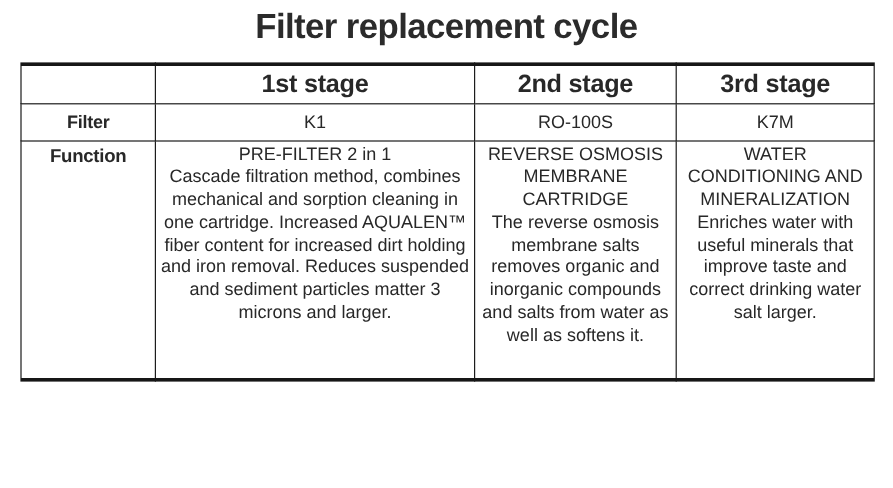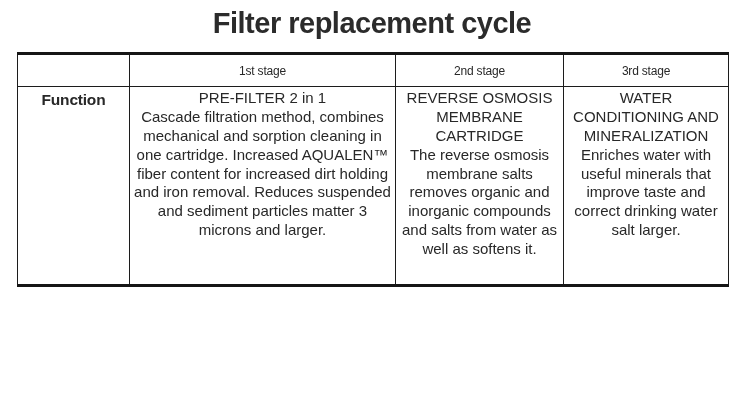--- a/index.html
+++ b/index.html
@@ -44,22 +44,22 @@
     border: 1px solid #1c1c1c;
     text-align: center;
     color: #282828;
     overflow: hidden;
   }
   .row-header { height: 33px; }
   .row-filter { height: 31px; }
   .row-function { height: 199px; }
   .row-service { height: 76px; }
   .row-header th {
-    font-size: 12px;
-    font-weight: 400;
+    font-size: 21px;
+    font-weight: 700;
     vertical-align: middle;
     letter-spacing: -0.2px;
   }
   .row-filter th, .row-filter td {
     vertical-align: middle;
     font-size: 15px;
   }
   .rowlabel {
     font-weight: 700;
     font-size: 15.5px;
@@ -100,20 +100,26 @@
     </colgroup>
     <thead>
       <tr class="row-header">
         <th></th>
         <th>1st stage</th>
         <th>2nd stage</th>
         <th>3rd stage</th>
       </tr>
     </thead>
     <tbody>
+      <tr class="row-filter">
+        <th class="rowlabel">Filter</th>
+        <td>K1</td>
+        <td>RO-100S</td>
+        <td>K7M</td>
+      </tr>
 
       <tr class="row-function">
         <th class="rowlabel">Function</th>
         <td class="func">
           <div>PRE-FILTER 2 in 1</div>
           <div>Cascade filtration method, combines mechanical and sorption cleaning in one cartridge. Increased AQUALEN™ fiber content for increased dirt holding and iron removal. Reduces suspended and sediment particles matter 3 microns and larger.</div>
         </td>
         <td class="func">
           <div>REVERSE OSMOSIS MEMBRANE CARTRIDGE</div>
           <div>The reverse osmosis membrane salts removes organic and inorganic compounds and salts from water as well as softens it.</div>

